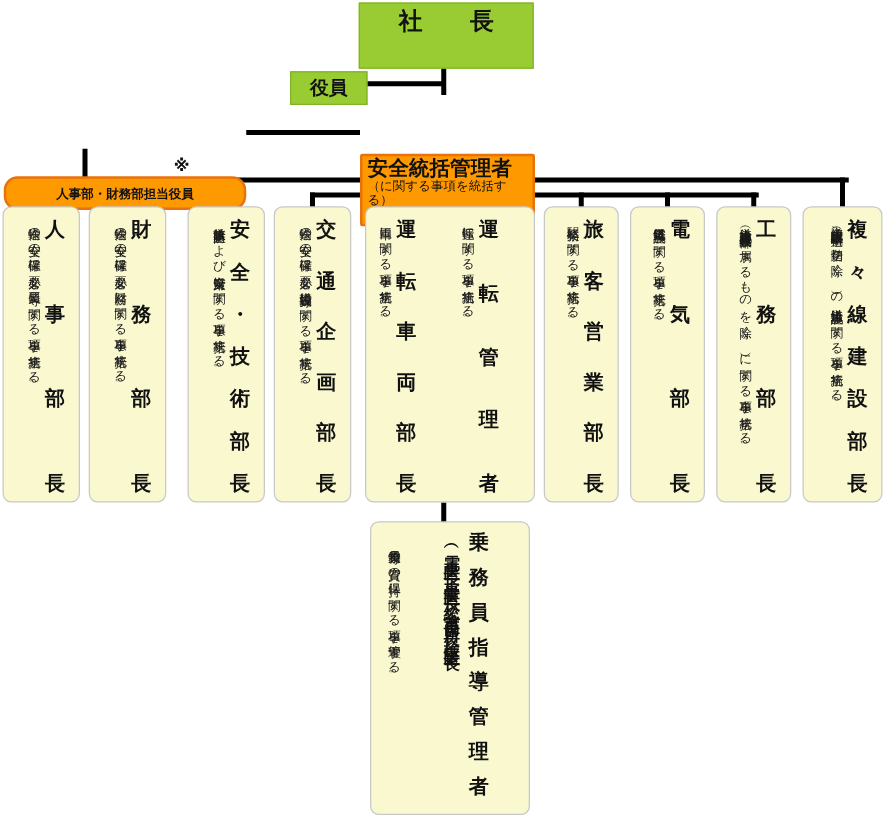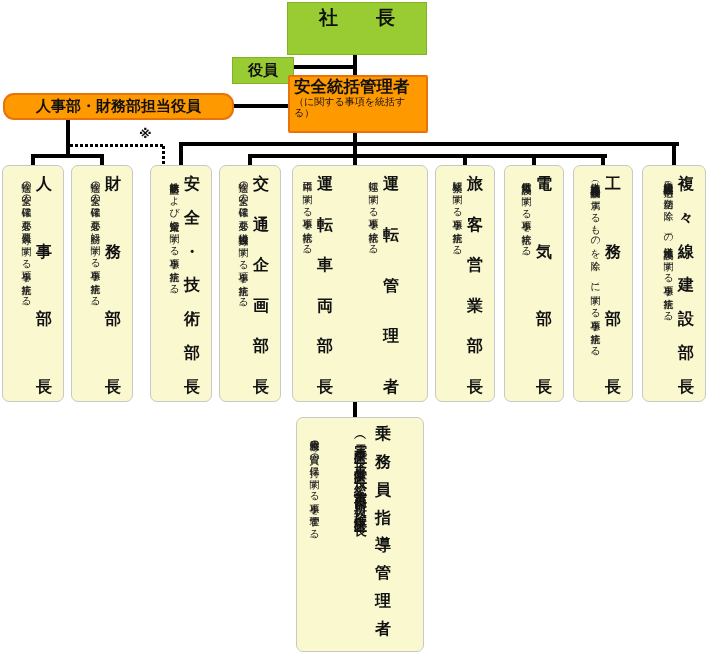--- a/index.html
+++ b/index.html
@@ -15,31 +15,31 @@
   
   .line{position:absolute; background:var(--line);}
   .dot-h{position:absolute; height:3px;
     background:repeating-linear-gradient(90deg,var(--line) 0 3px,transparent 3px 5px);}
   .dot-v{position:absolute; width:3px;
     background:repeating-linear-gradient(180deg,var(--line) 0 3px,transparent 3px 5px);}
   .footnote-mark{position:absolute; left:139px; top:126px; font-size:13px; font-weight:bold;}
 
   
   .gbox{position:absolute; background:var(--green); border:1px solid var(--green_border);}
-  .obox{position:absolute; background:var(--orange); border:2px solid var(--orange_border); border-radius:2px;}
+  .obox{position:absolute; background:var(--orange); border:2px solid var(--orange_border); border-radius:2px;margin-top:48px;}
   .president{left:287px; top:2px; width:140px; height:53px; padding:3px 5px;}
   .president-title{font-size:19px; font-weight:bold; text-align:center; line-height:1.2;}
   .small-note{font-size:11.5px; line-height:1.22; letter-spacing:0px;}
   .officers{left:232px; top:57px; width:62px; height:27px; display:flex; align-items:center; justify-content:center;
     font-size:15px; font-weight:bold;}
   .safety-mgr{left:288px; top:75px; width:140px; height:58px; padding:1px 4px;}
   .safety-title{font-size:16.5px; font-weight:bold; line-height:1.1;}
   .safety-sub{font-size:10px; line-height:1.1; margin-bottom:1px;}
-  .hr-officer{left:3px; top:93px; width:231px; height:27px; display:flex; align-items:center; justify-content:center;
-    font-size:15px; font-weight:bold;border-radius:11px;}
+  .hr-officer{left:3px; top:93px; width:194px; height:27px; display:flex; align-items:center; justify-content:center;
+    font-size:10px; font-weight:bold;border-radius:11px;}
 
   
   .dept{position:absolute; top:165px; height:237px; background:var(--box_fill);
     border:1px solid var(--box_border); border-radius:7px;}
   .vtitle{position:absolute; top:10px; bottom:6px; right:9px; width:20px;
     display:flex; flex-direction:column; justify-content:space-between; align-items:center;
     font-weight:bold; font-size:16px; line-height:1;}
   .vnote{position:absolute; top:8px; bottom:4px; right:31px; left:3px;
     writing-mode:vertical-rl; font-size:10px; line-height:12.5px; letter-spacing:0.5px; color:#1a1a1a;}
   .half{position:absolute; top:0; bottom:0; width:68px;}

